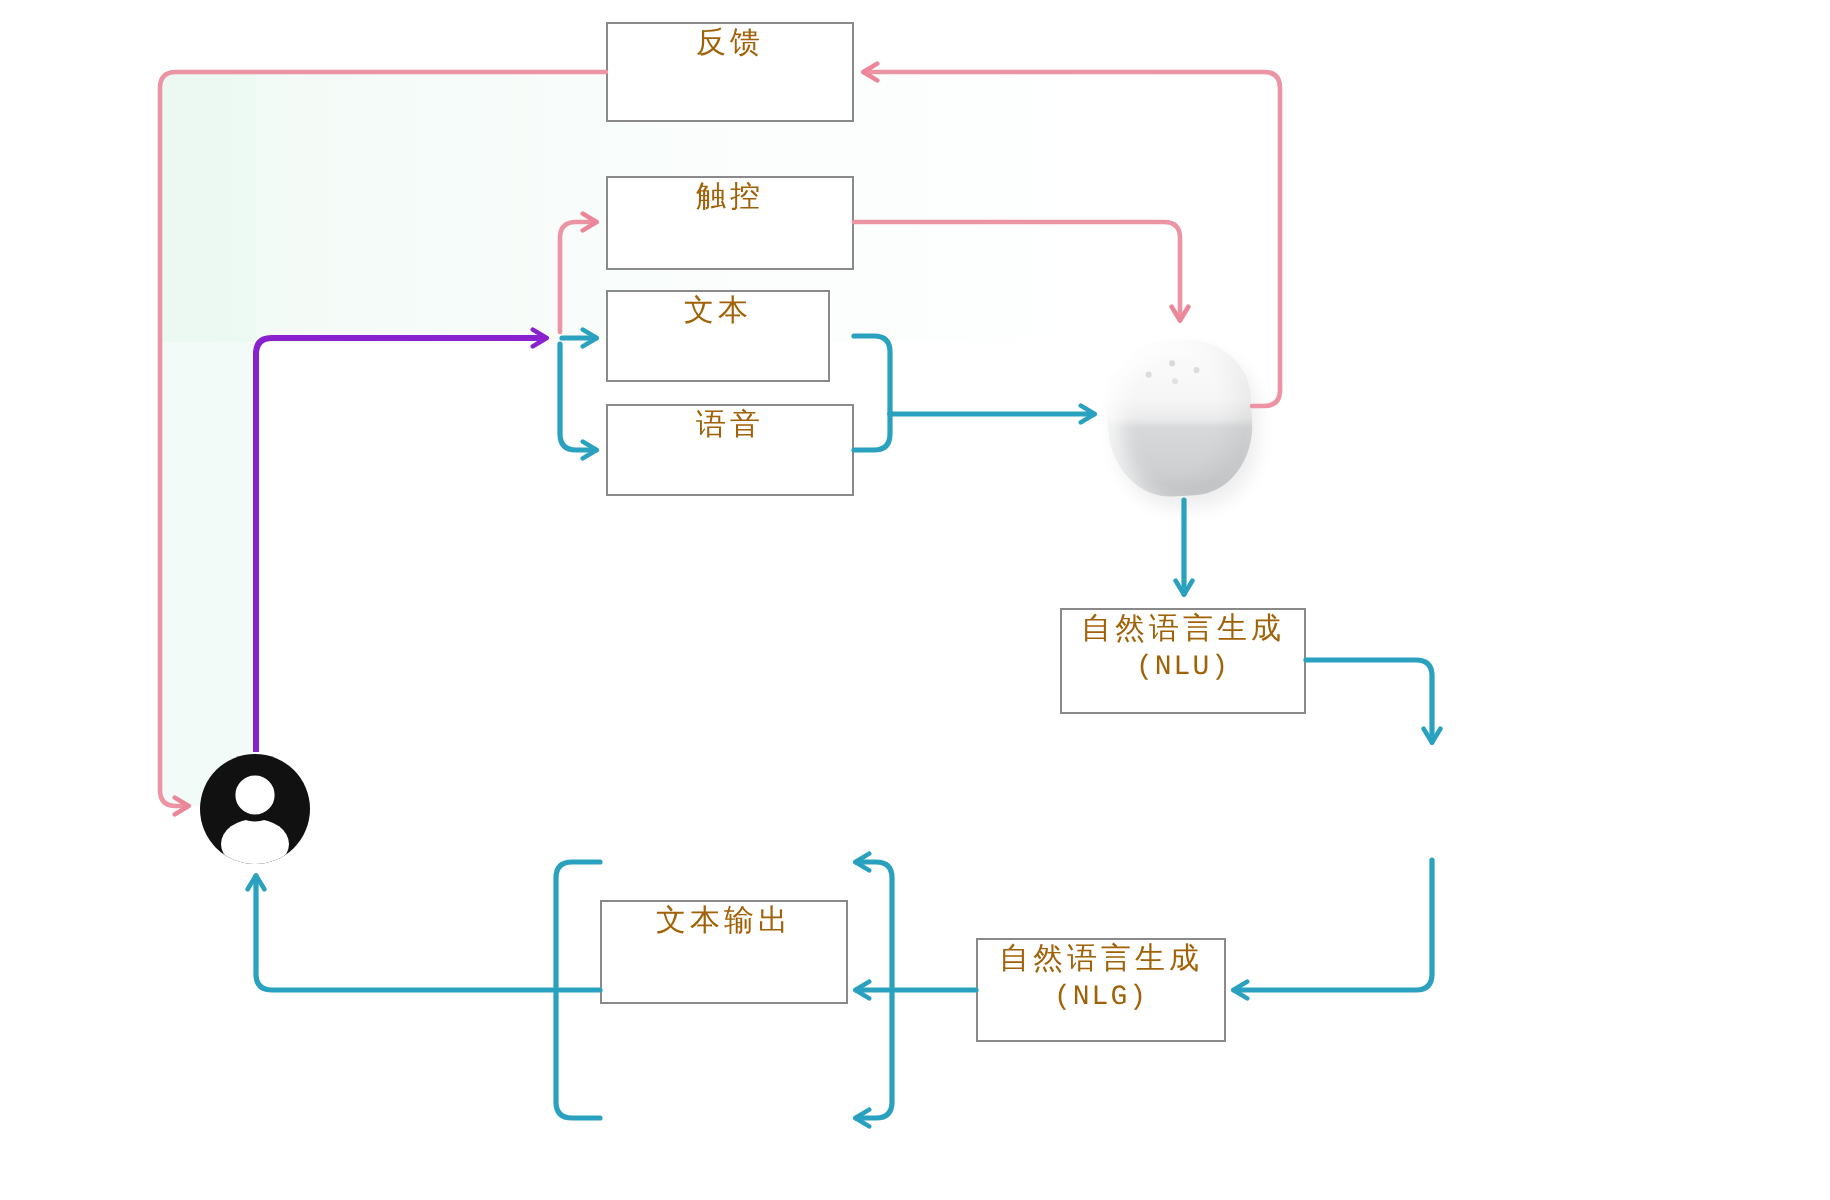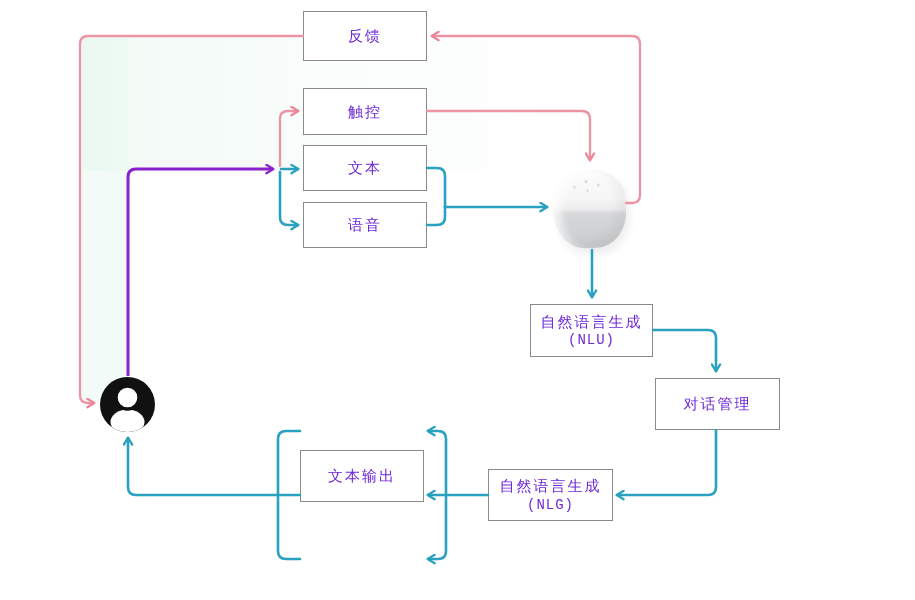--- a/index.html
+++ b/index.html
@@ -18,22 +18,22 @@
   .tint-b{
     position:absolute;left:81px;top:37px;width:47px;height:366px;
     background:rgba(232,247,240,.55);
     pointer-events:none;
   }
   .node{
     position:absolute;
     background:#ffffff;
     border:1.4px solid #8a8a8a;
     box-sizing:border-box;
-    display:flex;flex-direction:column;align-items:center;justify-content:center;
-    color:#6d28d9;
+    display:flex;flex-direction:column;align-items:center;justify-content:flex-start;
+    color:#a16207;
     font-size:15px;
     letter-spacing:2px;
     line-height:1.3;
     z-index:2;
   }
   .node .l2{font-size:14px;letter-spacing:1px;font-family:Liberation Mono, monospace;}
   svg.wires{position:absolute;left:0;top:0;z-index:3;pointer-events:none;}
   .person{
     position:absolute;left:99px;top:376px;width:57px;height:57px;z-index:2;
   }
@@ -59,36 +59,33 @@
   <div class="tint-b"></div>
 
   <div class="node" style="left:303px;top:11px;width:124px;height:50px">
     <span>反馈</span>
   </div>
 
   <div class="node" style="left:303px;top:88px;width:124px;height:47px">
     <span>触控</span>
   </div>
 
-  <div class="node" style="left:303px;top:145px;width:124px;height:46px">
+  <div class="node" style="left:303px;top:145px;width:112px;height:46px">
     <span>文本</span>
   </div>
 
   <div class="node" style="left:303px;top:202px;width:124px;height:46px">
     <span>语音</span>
   </div>
 
   <div class="node" style="left:530px;top:304px;width:123px;height:53px">
     <span class="l1">自然语言生成</span>
     <span class="l2">(NLU)</span>
   </div>
 
-  <div class="node" style="left:655px;top:378px;width:125px;height:52px">
-    <span>对话管理</span>
-  </div>
 
   <div class="node" style="left:488px;top:469px;width:125px;height:52px">
     <span class="l1">自然语言生成</span>
     <span class="l2">(NLG)</span>
   </div>
 
 
   <div class="node" style="left:300px;top:450px;width:124px;height:52px">
     <span>文本输出</span>
   </div>

